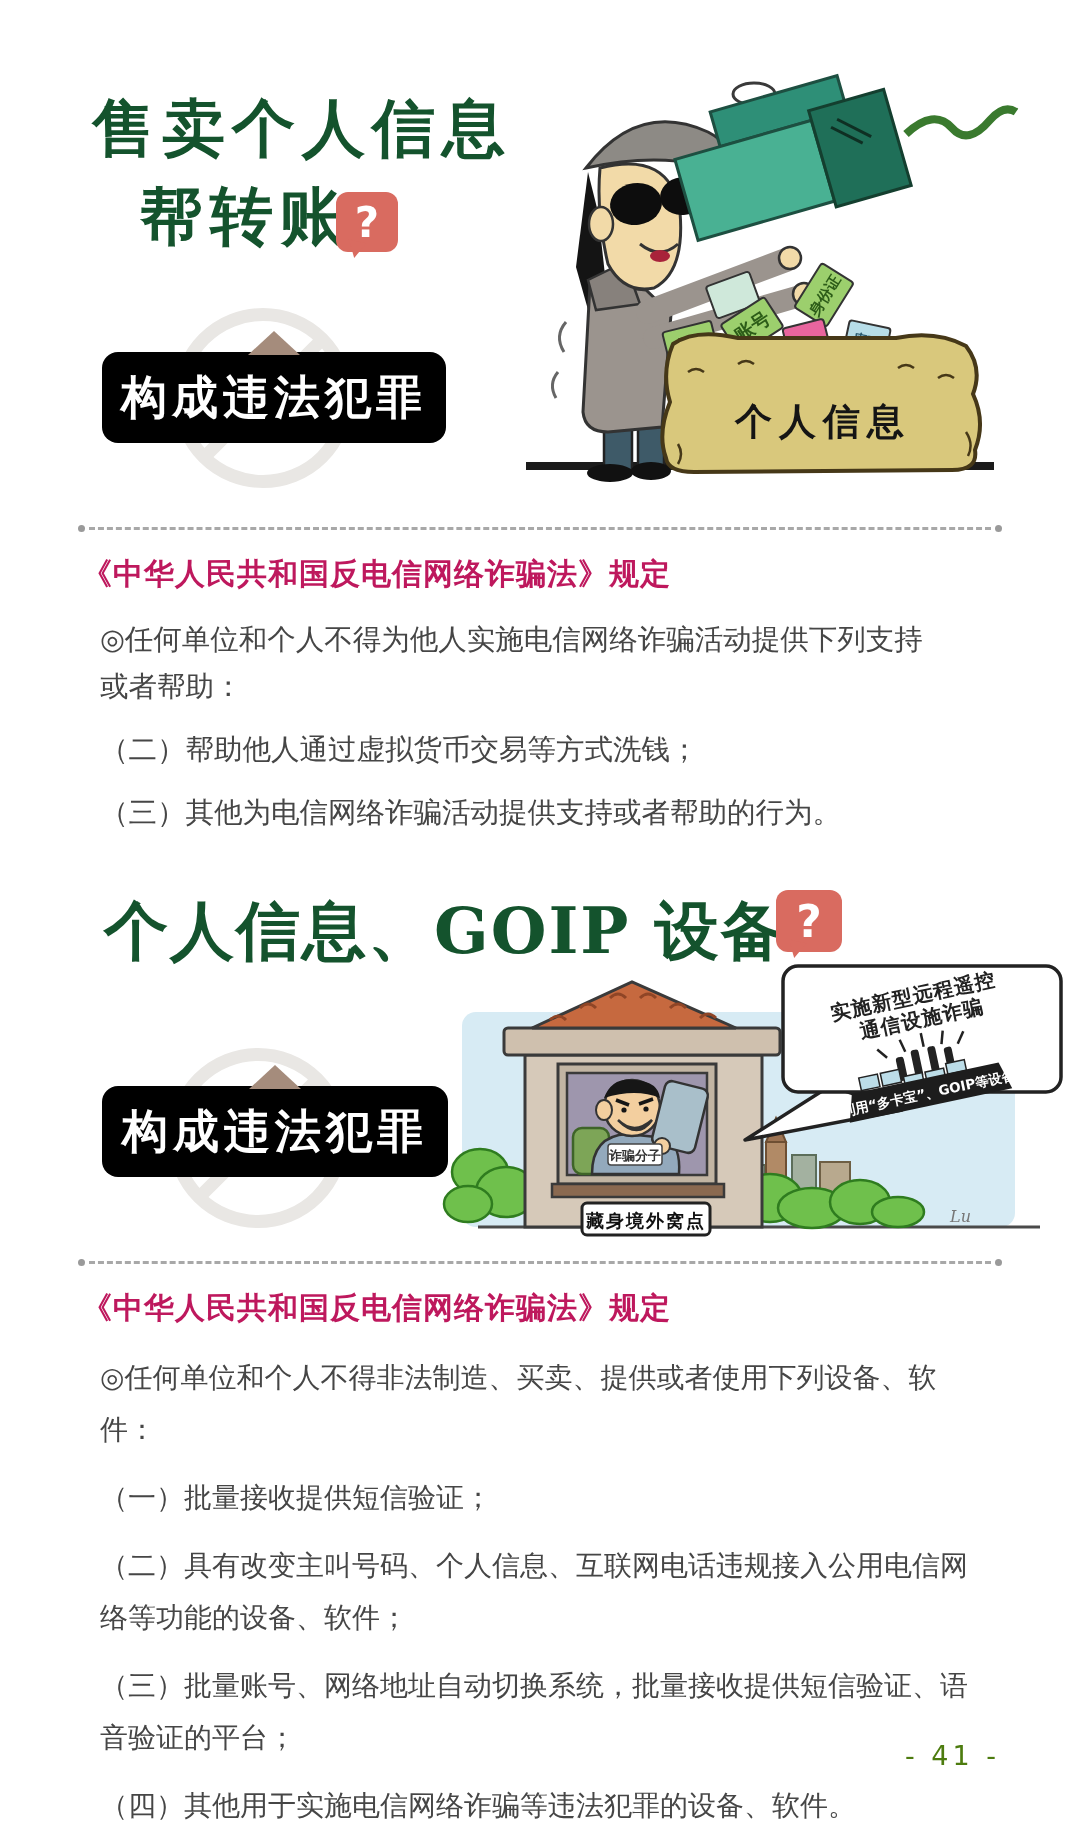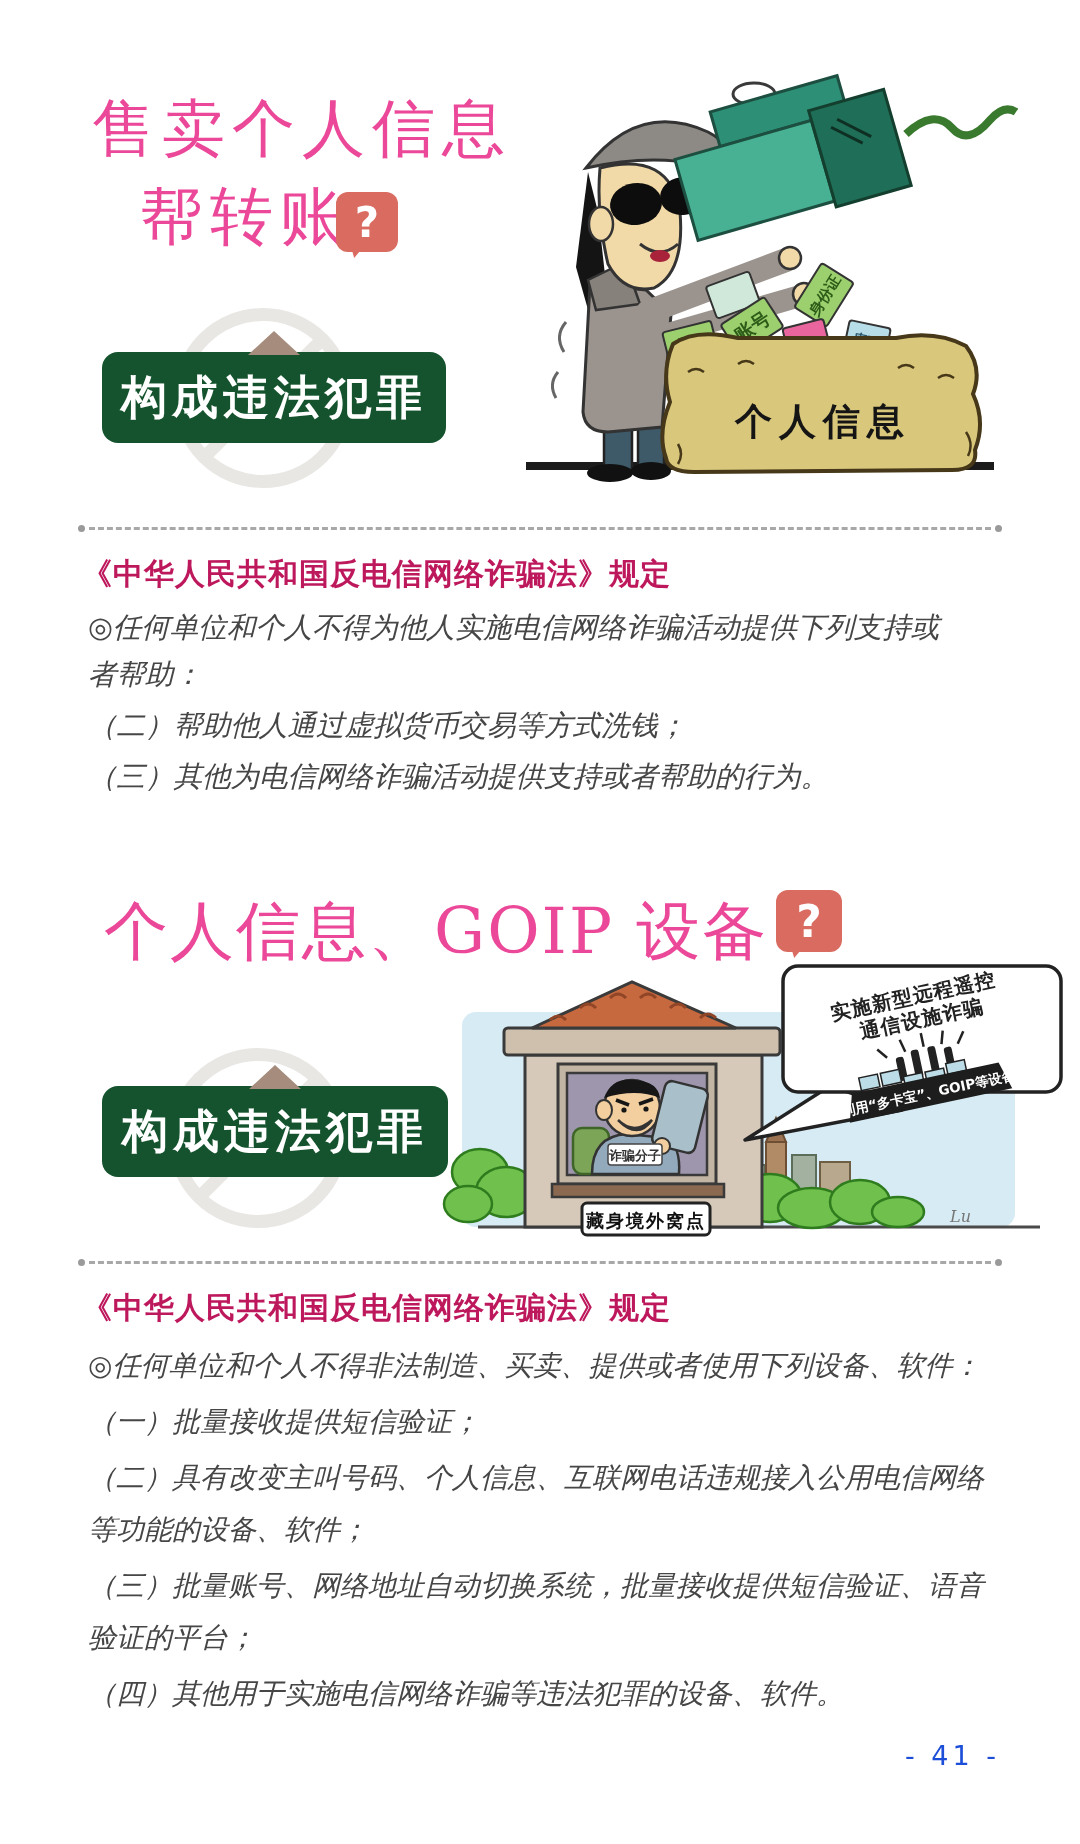--- a/index.html
+++ b/index.html
@@ -2,21 +2,21 @@
 <html><head>
 <meta charset="utf-8">
 <style>
   html,body{margin:0;padding:0;background:#ffffff;}
   .page{
     position:relative;width:1080px;height:1844px;background:#ffffff;overflow:hidden;
     font-family:"DejaVu Sans","Liberation Sans",sans-serif;
   }
   
   .big-title{
-    position:absolute;color:#ec4899;font-weight:normal;
+    position:absolute;color:#14532d;font-weight:bold;
     font-family:"DejaVu Serif","Liberation Serif",serif;
     white-space:nowrap;
   }
   .title1-l1{left:92px;top:86px;font-size:63px;letter-spacing:7px;}
   .title1-l2{left:92px;top:174px;font-size:63px;letter-spacing:7px;margin-left:48px;}
   .title2{left:104px;top:888px;font-size:64px;letter-spacing:2px;}
   
   .qbubble{
     position:absolute;background:#d96b60;color:#ffffff;border-radius:12px;
     display:flex;align-items:center;justify-content:center;
@@ -36,21 +36,21 @@
   }
   .watermark:before{
     content:"";position:absolute;left:50%;top:-4px;bottom:-4px;width:13px;
     margin-left:-6.5px;background:#e9e7e4;transform:rotate(45deg);
     transform-origin:center center;
   }
   .wm1{left:173px;top:308px;}
   .wm2{left:168px;top:1048px;}
   
   .badge{
-    position:absolute;background:#14532d;border-radius:16px;color:#ffffff;
+    position:absolute;background:#000000;border-radius:16px;color:#ffffff;
     display:flex;align-items:center;justify-content:center;
     font-weight:bold;letter-spacing:5px;
   }
   .badge .pointer{
     position:absolute;top:-21px;left:50%;transform:translateX(-50%);
     width:0;height:0;border-left:26px solid transparent;
     border-right:26px solid transparent;border-bottom:24px solid #a58c7c;
   }
   .badge1{left:102px;top:352px;width:344px;height:91px;font-size:46px;}
   .badge2{left:102px;top:1086px;width:346px;height:91px;font-size:46px;}
@@ -64,30 +64,30 @@
   .div1{top:524px;}
   .div2{top:1258px;}
   
   .law-heading{
     position:absolute;left:82px;color:#be185d;font-weight:bold;font-size:30px;
     letter-spacing:1px;white-space:nowrap;
   }
   .lh1{top:554px;}
   .lh2{top:1288px;}
   .law-body{position:absolute;left:84px;color:#464646;}
-  .law-body p{margin:4px;font-style:italic;}
+  .law-body p{margin:16px;}
   .lb1{top:600px;width:862px;font-size:28.5px;line-height:47px;}
   .lb2{top:1336px;width:912px;font-size:28px;line-height:52px;}
   
   .illus{position:absolute;}
   .il1{left:438px;top:72px;}
   .il2{left:440px;top:960px;}
   
   .page-number{
-    position:absolute;right:80px;top:1740px;color:#1d4ed8;font-size:27px;
+    position:absolute;right:80px;top:1740px;color:#4d7c0f;font-size:27px;
     letter-spacing:4px;
     text-align:center;
   }
 </style>
 </head>
 <body>
 
 <div class="page">
 
   <div class="big-title title1-l1">售卖个人信息</div>

